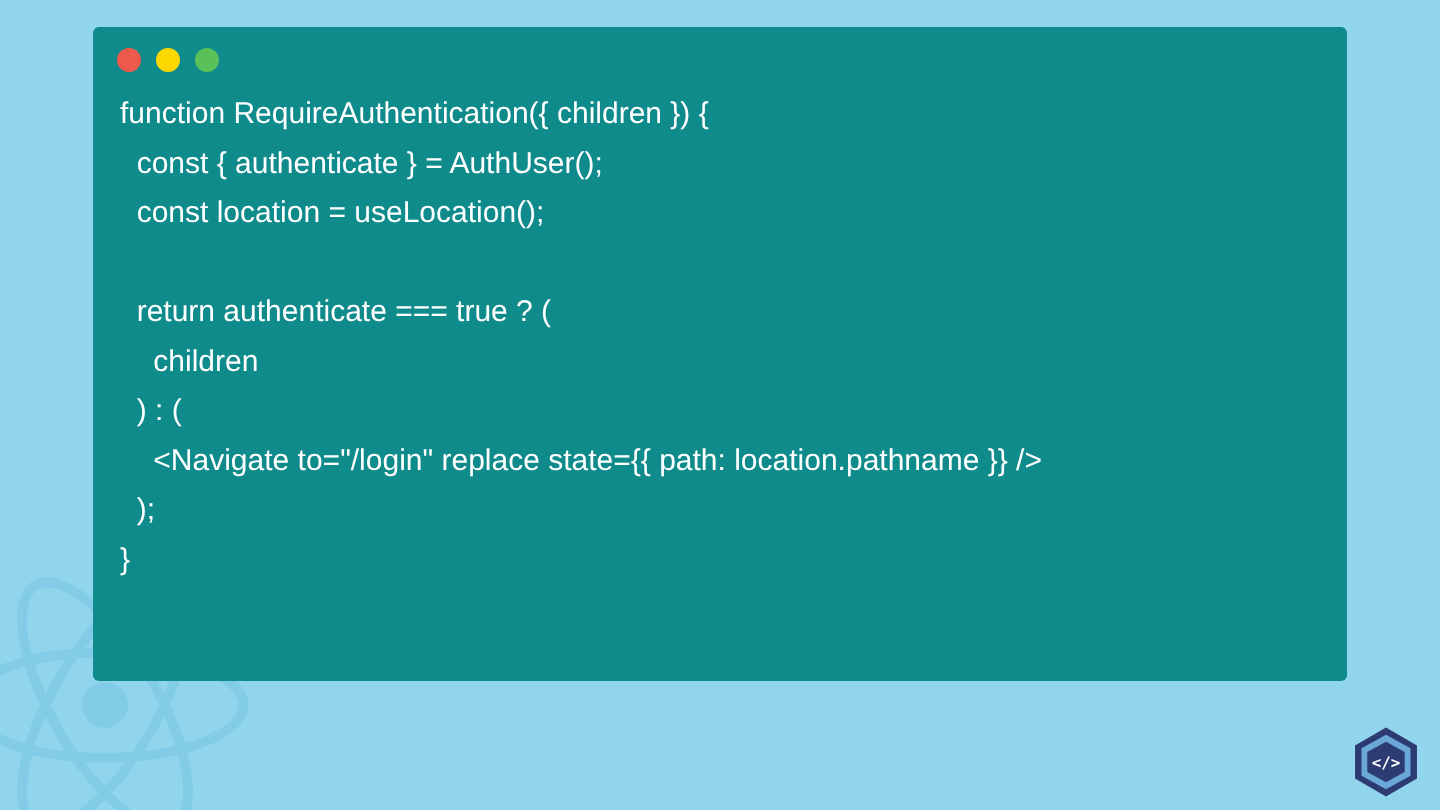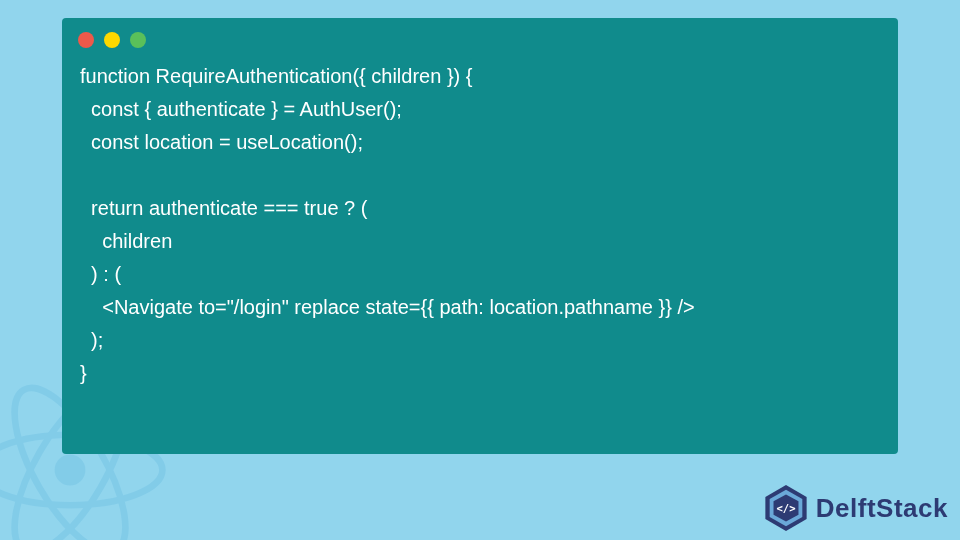--- a/index.html
+++ b/index.html
@@ -102,14 +102,13 @@
 
 <div class="logo-wrap">
   <div class="logo-badge">
     <svg width="48" height="48" viewBox="0 0 100 100">
       <polygon points="50,2 93,27 93,73 50,98 7,73 7,27" fill="#2d3b73"></polygon>
       <polygon points="50,12 84,31 84,69 50,88 16,69 16,31" fill="#6aa8d8"></polygon>
       <polygon points="50,22 76,36 76,64 50,78 24,64 24,36" fill="#2d3b73"></polygon>
       <text x="50" y="58" text-anchor="middle" font-size="22" font-family="monospace" fill="#ffffff" font-weight="bold">&lt;/&gt;</text>
     </svg>
   </div>
-  <span class="logo-text">DelftStack</span>
 </div>
 
 </body></html>

